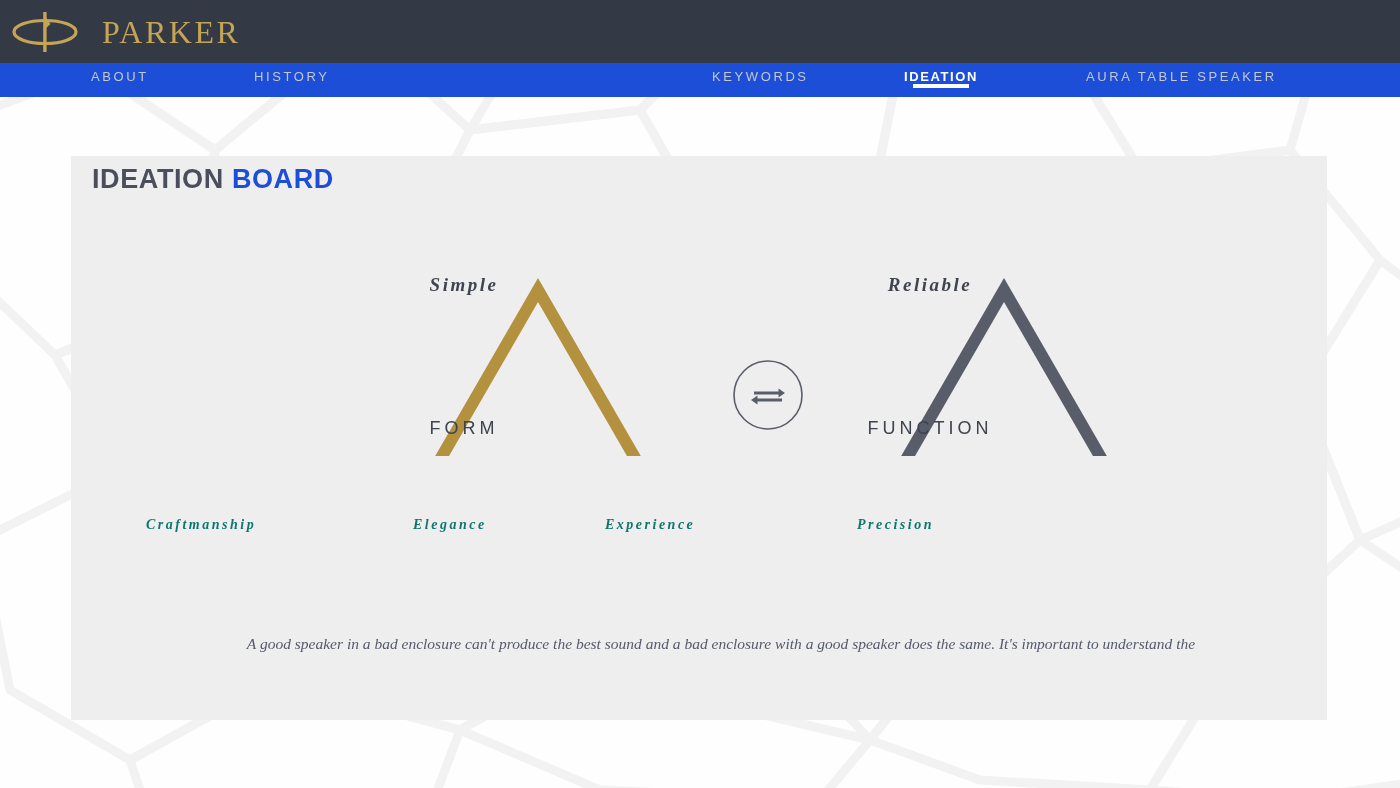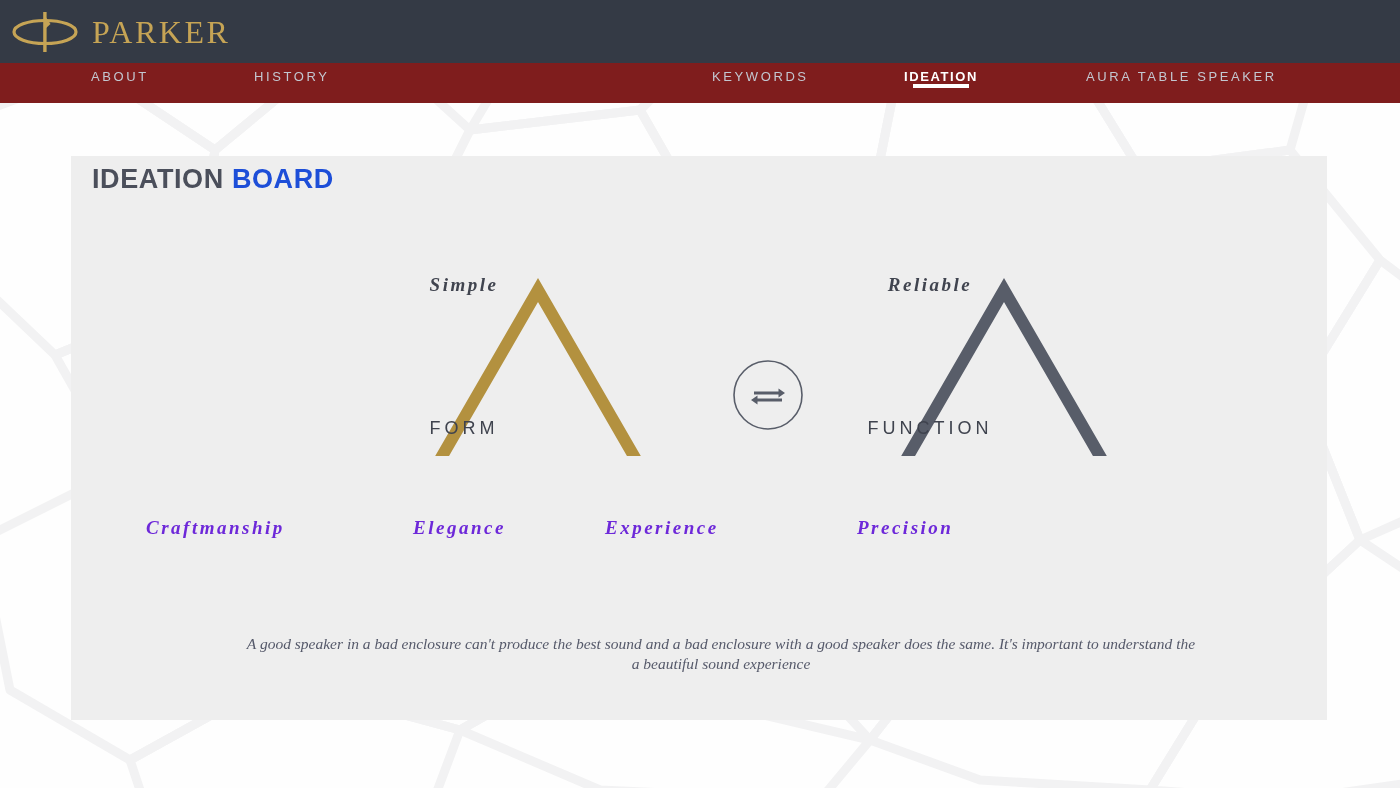--- a/index.html
+++ b/index.html
@@ -36,29 +36,29 @@
     margin-left:8px;
     flex:0 0 auto;
   }
   #brand-word {
     color:#c6a455;
     font-family:"Liberation Serif", serif;
     font-size:32px;
     letter-spacing:2.5px;
     font-variant:small-caps;
     line-height:1;
-    margin-left:10px;
+    margin-left:20px;
     white-space:nowrap;
   }
 
   
   #navbar {
     position:absolute; top:63px; left:0;
-    width:1400px; height:40px;
-    background:#7f1d1d;
+    width:1400px; height:34px;
+    background:#1d4ed8;
     z-index:5;
   }
   .nav-item {
     position:absolute;
     top:0;
     height:27px;
     line-height:27px;
     font-size:13px;
     letter-spacing:2.6px;
     color:#c3c7d0;
@@ -125,23 +125,23 @@
     letter-spacing:2.5px;
     color:#40444f;
     white-space:nowrap;
     margin-top:20px;
   }
   .corner-label {
     position:absolute;
     font-family:"Liberation Serif", serif;
     font-style:italic;
     font-weight:bold;
-    font-size:19px;
+    font-size:14px;
     letter-spacing:2.5px;
-    color:#6d28d9;
+    color:#0f766e;
     white-space:nowrap;
   }
 
   
   #exchange {
     position:absolute;
     left:661px; top:203px;
     width:72px; height:72px;
     z-index:3;
   }
@@ -261,17 +261,16 @@
         <circle cx="36" cy="36" r="34" fill="none" stroke="#585d69" stroke-width="1.6"></circle>
 
         <path d="M22 32.5 L46.5 32.5 L46.5 29.5 L53 34 L46.5 38.5 L46.5 35.5 L22 35.5 Z" fill="#585d69"></path>
 
         <path d="M50 39.5 L25.5 39.5 L25.5 36.5 L19 41 L25.5 45.5 L25.5 42.5 L50 42.5 Z" fill="#585d69"></path>
       </svg>
     </div>
 
     <div id="caption">
       <span class="line">A good speaker in a bad enclosure can't produce the best sound and a bad enclosure with a good speaker does the same. It's important to understand the</span>
-      <span class="line">a beautiful sound experience</span>
     </div>
 
   </section>
 </div>
 
 </body></html>

